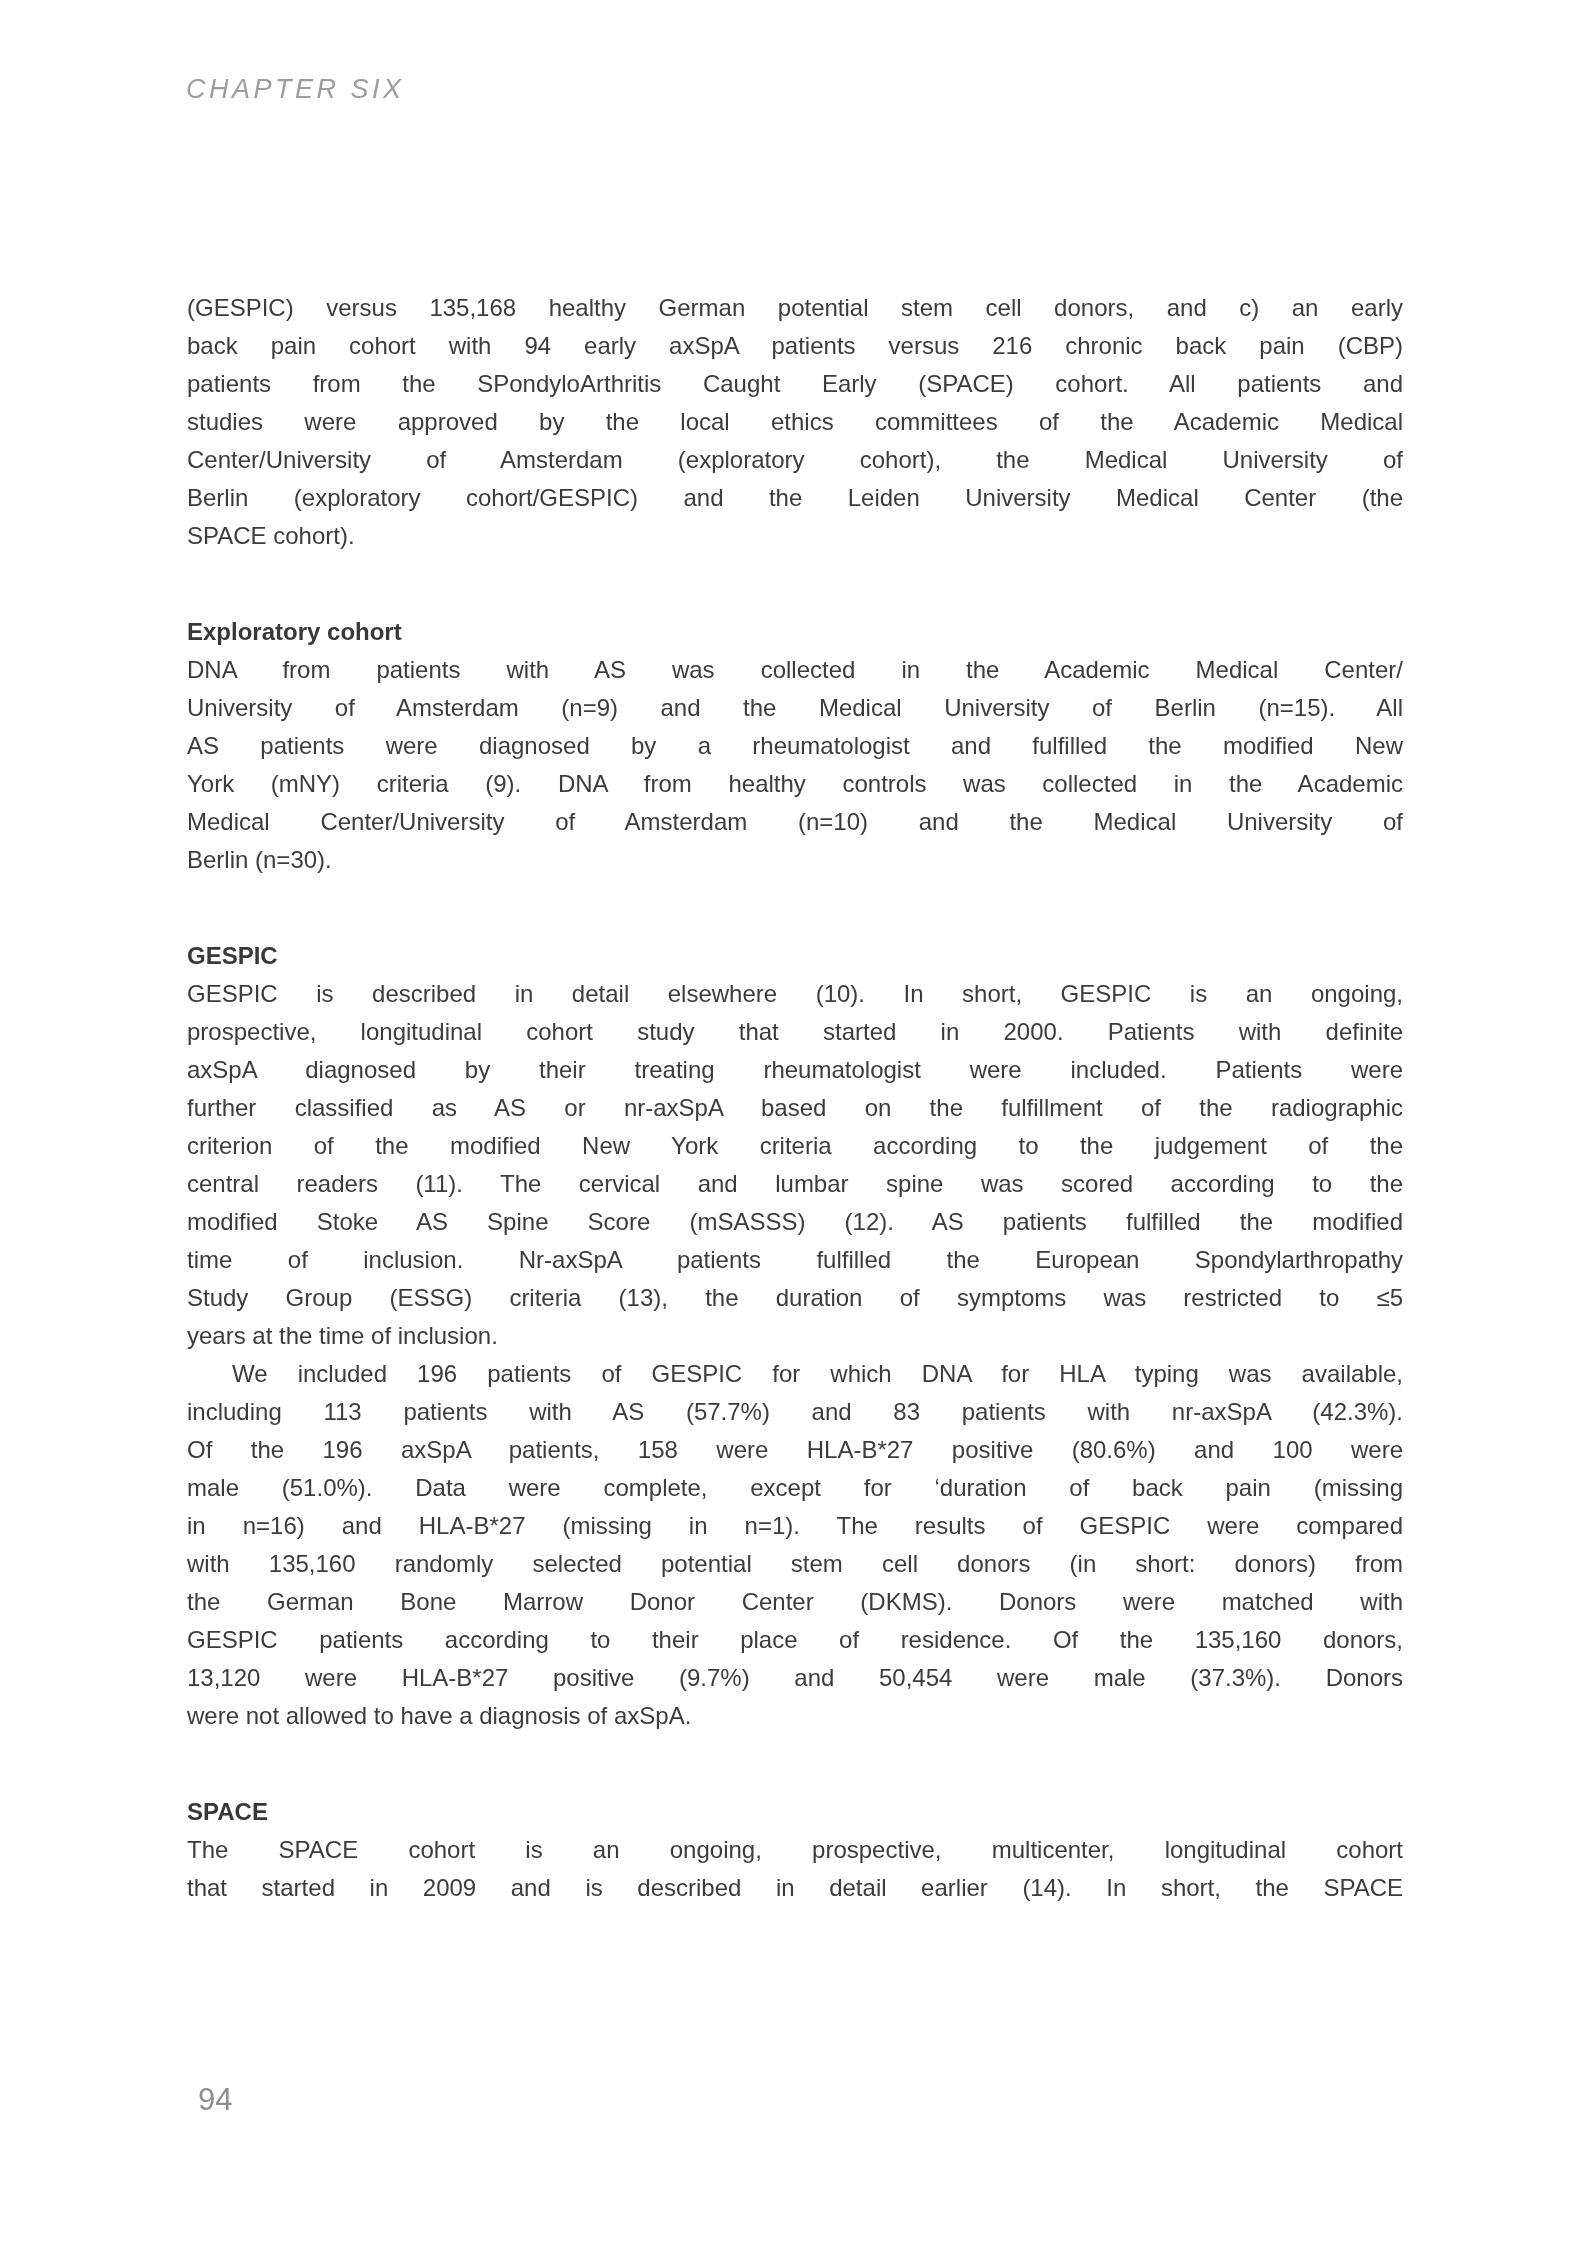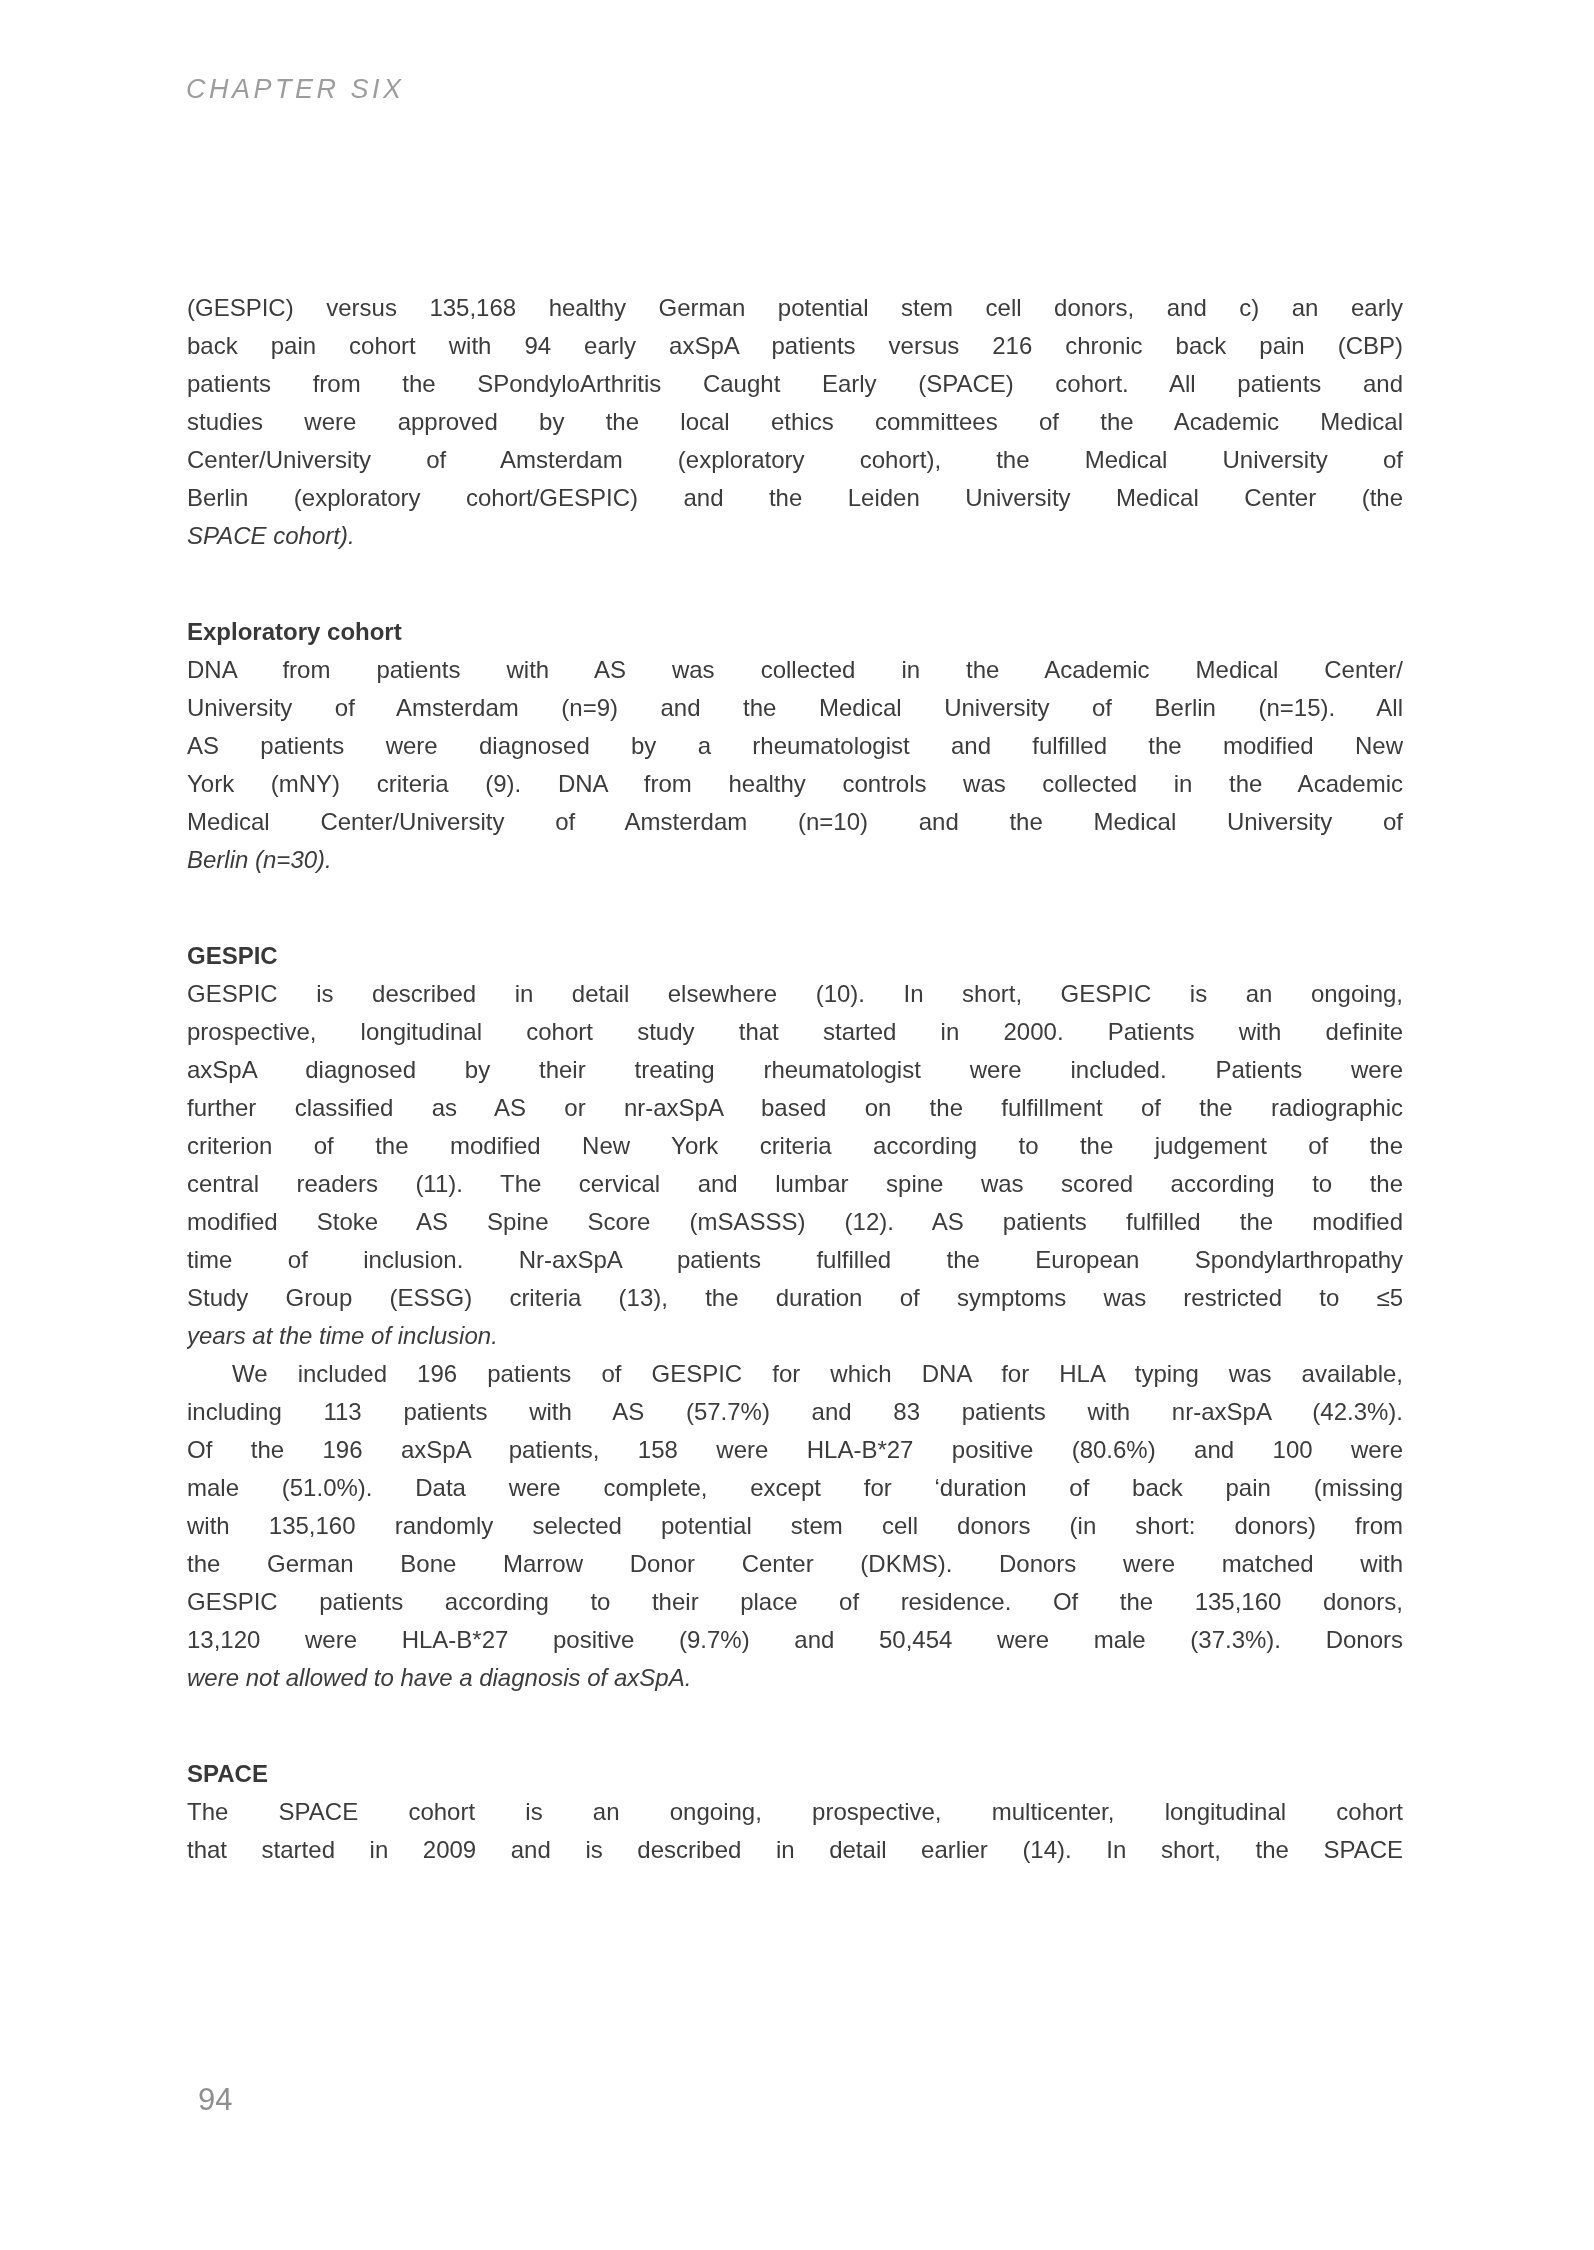--- a/index.html
+++ b/index.html
@@ -48,21 +48,20 @@
     height: 38px;
     overflow: hidden;
     text-align: justify;
     text-align-last: justify;
     text-justify: inter-word;
     white-space: nowrap;
   }
   .line.last {
     text-align: right;
     text-align-last: left;
-    font-style: italic;
   }
   .line.indent { text-indent: 45px; }
   .page-number {
     position: absolute;
     left: 198px;
     top: 2082px;
     font-size: 31px;
     color: #8f8f8f;
     font-weight: 400;
   }
@@ -108,20 +107,21 @@
           <div class="line">modified Stoke AS Spine Score (mSASSS) (12). AS patients fulfilled the modified</div>
           <div class="line">time of inclusion. Nr-axSpA patients fulfilled the European Spondylarthropathy</div>
           <div class="line">Study Group (ESSG) criteria (13), the duration of symptoms was restricted to ≤5</div>
           <div class="line last">years at the time of inclusion.</div>
         </div>
         <div class="paragraph">
           <div class="line indent">We included 196 patients of GESPIC for which DNA for HLA typing was available,</div>
           <div class="line">including 113 patients with AS (57.7%) and 83 patients with nr-axSpA (42.3%).</div>
           <div class="line">Of the 196 axSpA patients, 158 were HLA-B*27 positive (80.6%) and 100 were</div>
           <div class="line">male (51.0%). Data were complete, except for ‘duration of back pain (missing</div>
+          <div class="line">in n=16) and HLA-B*27 (missing in n=1). The results of GESPIC were compared</div>
           <div class="line">with 135,160 randomly selected potential stem cell donors (in short: donors) from</div>
           <div class="line">the German Bone Marrow Donor Center (DKMS). Donors were matched with</div>
           <div class="line">GESPIC patients according to their place of residence. Of the 135,160 donors,</div>
           <div class="line">13,120 were HLA-B*27 positive (9.7%) and 50,454 were male (37.3%). Donors</div>
           <div class="line last">were not allowed to have a diagnosis of axSpA.</div>
         </div>
       </section>
       <section class="section">
         <div class="heading">SPACE</div>
         <div class="paragraph">

